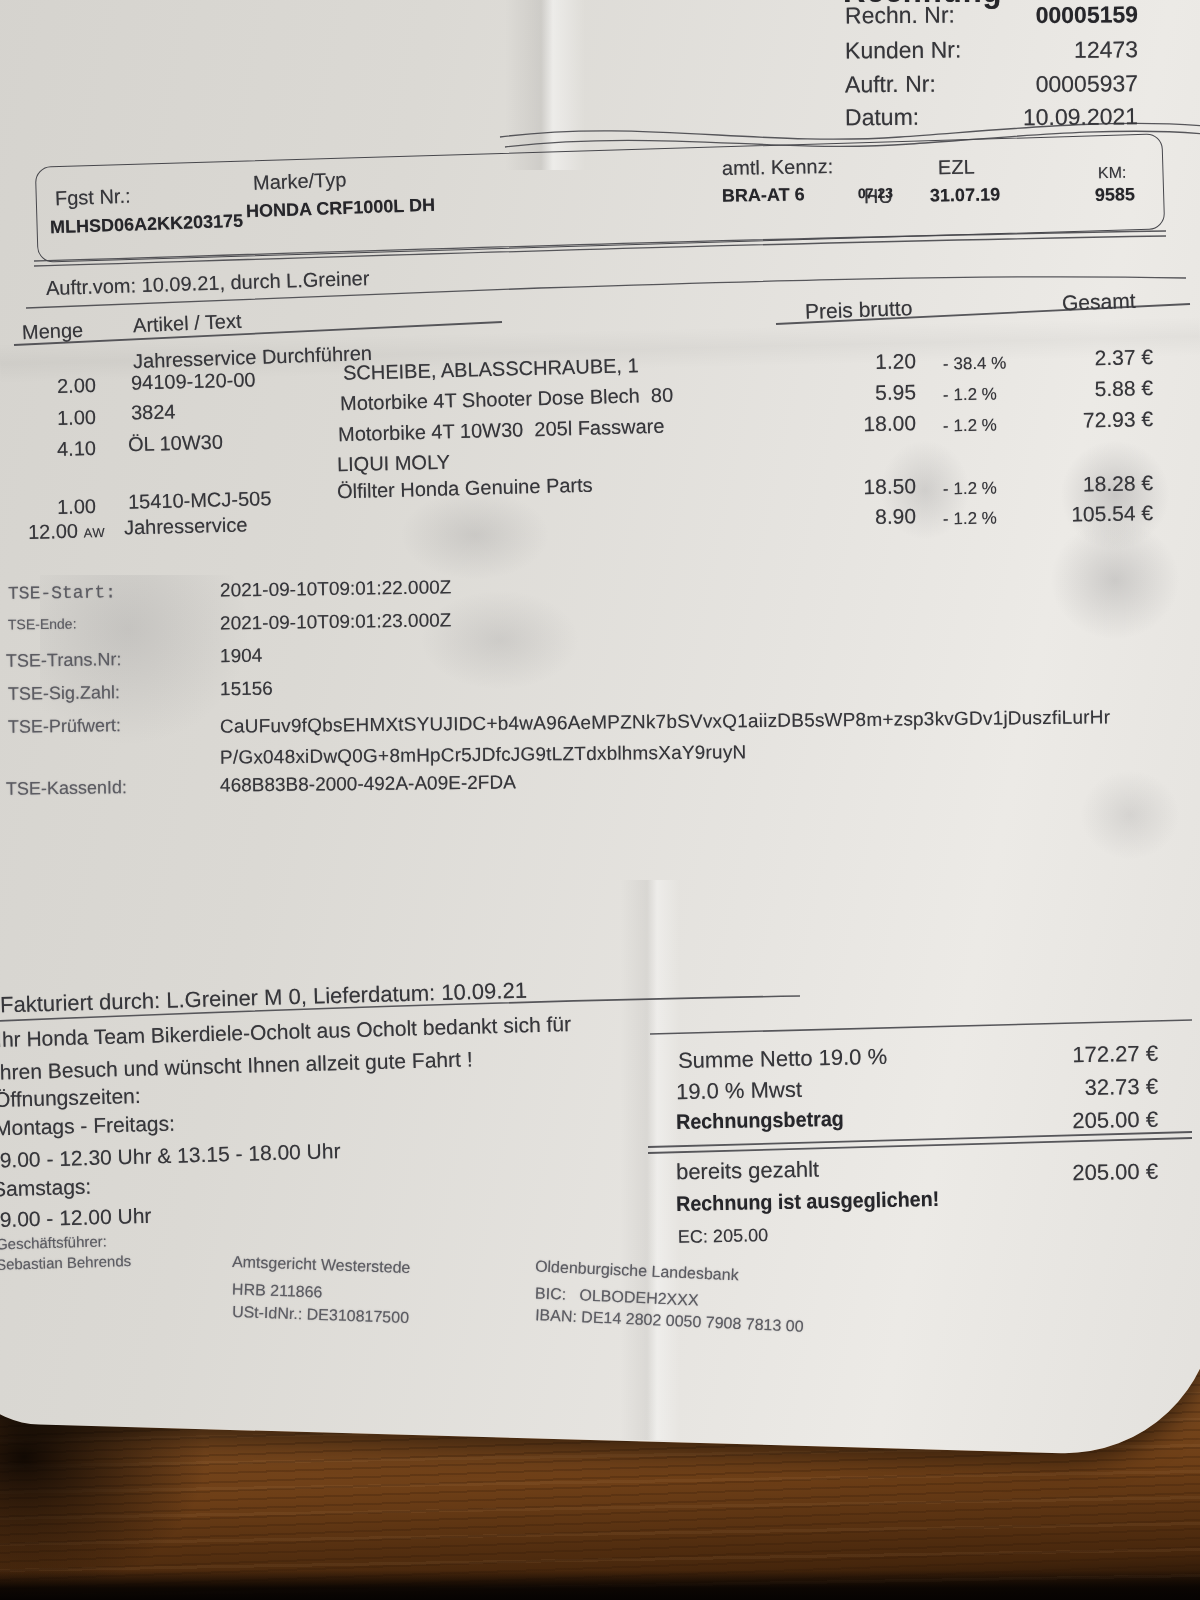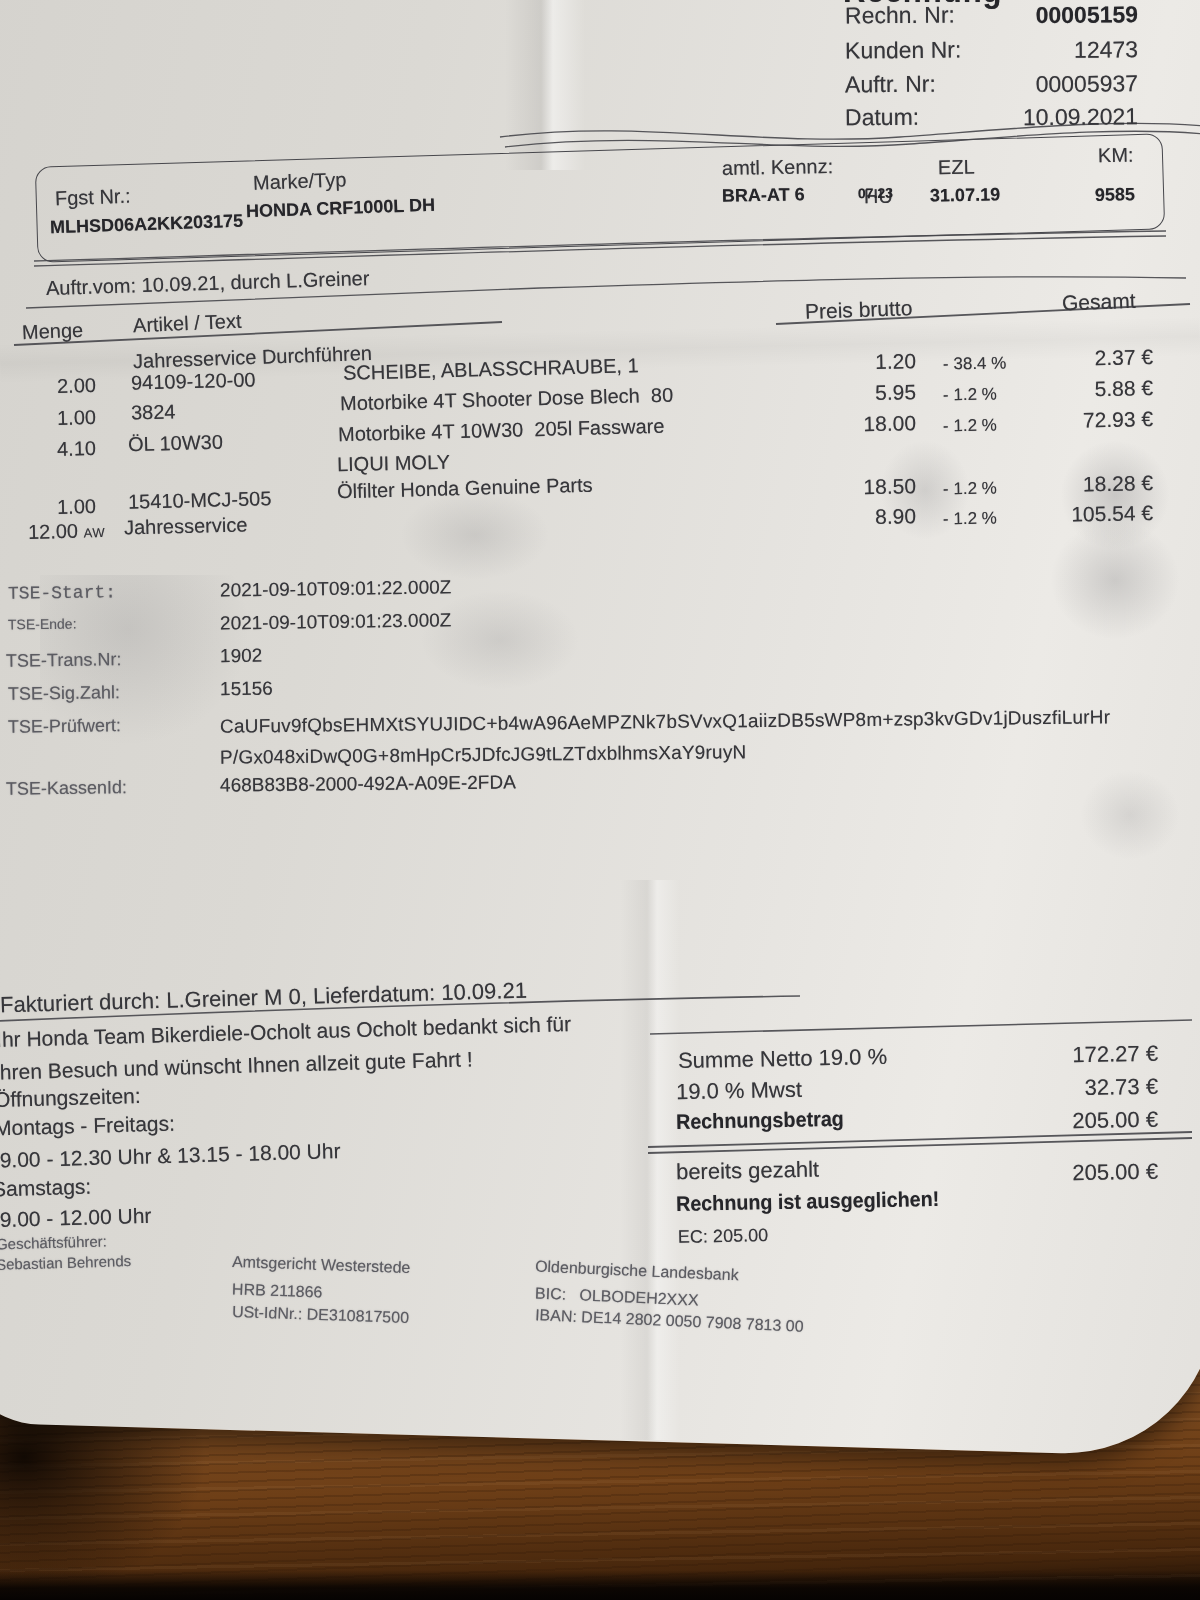--- a/index.html
+++ b/index.html
@@ -100,21 +100,21 @@
     <div class="t" style="left:55px;top:186px;font-size:20px;transform:rotate(-2deg);">Fgst Nr.:</div>
     <div class="t b" style="left:50px;top:214px;font-size:18px;transform:rotate(-2deg);">MLHSD06A2KK203175</div>
     <div class="t" style="left:253px;top:170px;font-size:20px;transform:rotate(-2deg);">Marke/Typ</div>
     <div class="t b" style="left:246px;top:198px;font-size:18px;transform:rotate(-2deg);">HONDA CRF1000L DH</div>
     <div class="t" style="left:722px;top:156px;font-size:20px;transform:rotate(-1deg);">amtl. Kennz:</div>
     <div class="t b" style="left:722px;top:185px;font-size:18px;transform:rotate(-1deg);">BRA-AT 6</div>
     <div class="t" style="left:864px;top:156px;font-size:20px;transform:rotate(-1deg);margin-top:29px;">HU</div>
     <div class="t b" style="left:858px;top:185px;font-size:14px;transform:rotate(-1deg);">07.23</div>
     <div class="t" style="left:938px;top:156px;font-size:20px;transform:rotate(-1deg);">EZL</div>
     <div class="t b" style="left:930px;top:185px;font-size:18px;transform:rotate(-1deg);">31.07.19</div>
-    <div class="t" style="left:1098px;top:144px;font-size:20px;transform:rotate(-1deg);">KM:</div>
+    <div class="t" style="left:1098px;top:164px;font-size:16px;transform:rotate(-1deg);">KM:</div>
     <div class="t b r" style="left:1045px;top:185px;width:90px;font-size:18px;transform:rotate(-1deg);">9585</div>
 
     <div class="t" style="left:46px;top:272px;font-size:20px;transform:rotate(-1.8deg);">Auftr.vom: 10.09.21, durch L.Greiner</div>
 
     <div class="t" style="left:22px;top:320px;font-size:20px;transform:rotate(-2.4deg);">Menge</div>
     <div class="t" style="left:133px;top:312px;font-size:20px;transform:rotate(-2.4deg);">Artikel / Text</div>
     <div class="t" style="left:805px;top:298px;font-size:21px;transform:rotate(-2deg);">Preis brutto</div>
     <div class="t" style="left:1062px;top:290px;font-size:21px;transform:rotate(-2deg);">Gesamt</div>
 
     <div class="t" style="left:133px;top:346px;font-size:20px;transform:rotate(-2deg);">Jahresservice Durchführen</div>
@@ -153,21 +153,21 @@
     <div class="t" style="left:124px;top:515px;font-size:20px;transform:rotate(-1.5deg);">Jahresservice</div>
     <div class="t r" style="left:840px;top:505px;width:76px;font-size:21px;transform:rotate(-1deg);">8.90</div>
     <div class="t" style="left:943px;top:509px;font-size:17px;transform:rotate(-1deg);">- 1.2 %</div>
     <div class="t r" style="left:1058px;top:502px;width:95px;font-size:21px;transform:rotate(-1deg);">105.54 €</div>
 
     <div class="t faded" style="left:8px;top:583px;font-size:18px;transform:rotate(-.8deg);font-family:Liberation Mono, monospace;">TSE-Start:</div>
     <div class="t" style="left:220px;top:578px;font-size:19px;transform:rotate(-.8deg);">2021-09-10T09:01:22.000Z</div>
     <div class="t faded" style="left:8px;top:616px;font-size:14px;transform:rotate(-.8deg);">TSE-Ende:</div>
     <div class="t" style="left:220px;top:611px;font-size:19px;transform:rotate(-.8deg);">2021-09-10T09:01:23.000Z</div>
     <div class="t faded" style="left:6px;top:650px;font-size:18px;transform:rotate(-.8deg);">TSE-Trans.Nr:</div>
-    <div class="t" style="left:220px;top:645px;font-size:19px;transform:rotate(-.8deg);">1902</div>
+    <div class="t" style="left:220px;top:645px;font-size:19px;transform:rotate(-.8deg);">1904</div>
     <div class="t faded" style="left:8px;top:683px;font-size:18px;transform:rotate(-.8deg);">TSE-Sig.Zahl:</div>
     <div class="t" style="left:220px;top:678px;font-size:19px;transform:rotate(-.8deg);">15156</div>
     <div class="t faded" style="left:8px;top:716px;font-size:18px;transform:rotate(-.8deg);">TSE-Prüfwert:</div>
     <div class="t" style="left:220px;top:711px;font-size:19px;letter-spacing:.2px;transform:rotate(-.6deg);">CaUFuv9fQbsEHMXtSYUJIDC+b4wA96AeMPZNk7bSVvxQ1aiizDB5sWP8m+zsp3kvGDv1jDuszfiLurHr</div>
     <div class="t" style="left:220px;top:744px;font-size:19px;letter-spacing:.2px;transform:rotate(-.6deg);">P/Gx048xiDwQ0G+8mHpCr5JDfcJG9tLZTdxblhmsXaY9ruyN</div>
     <div class="t faded" style="left:6px;top:778px;font-size:18px;transform:rotate(-.8deg);">TSE-KassenId:</div>
     <div class="t" style="left:220px;top:773px;font-size:19px;transform:rotate(-.6deg);">468B83B8-2000-492A-A09E-2FDA</div>
 
     <div class="t" style="left:0px;top:985px;font-size:22px;transform:rotate(-1.6deg);">Fakturiert durch: L.Greiner M 0, Lieferdatum: 10.09.21</div>
     <div class="t" style="left:-4px;top:1020px;font-size:21px;transform:rotate(-1.6deg);">Ihr Honda Team Bikerdiele-Ocholt aus Ocholt bedankt sich für</div>

